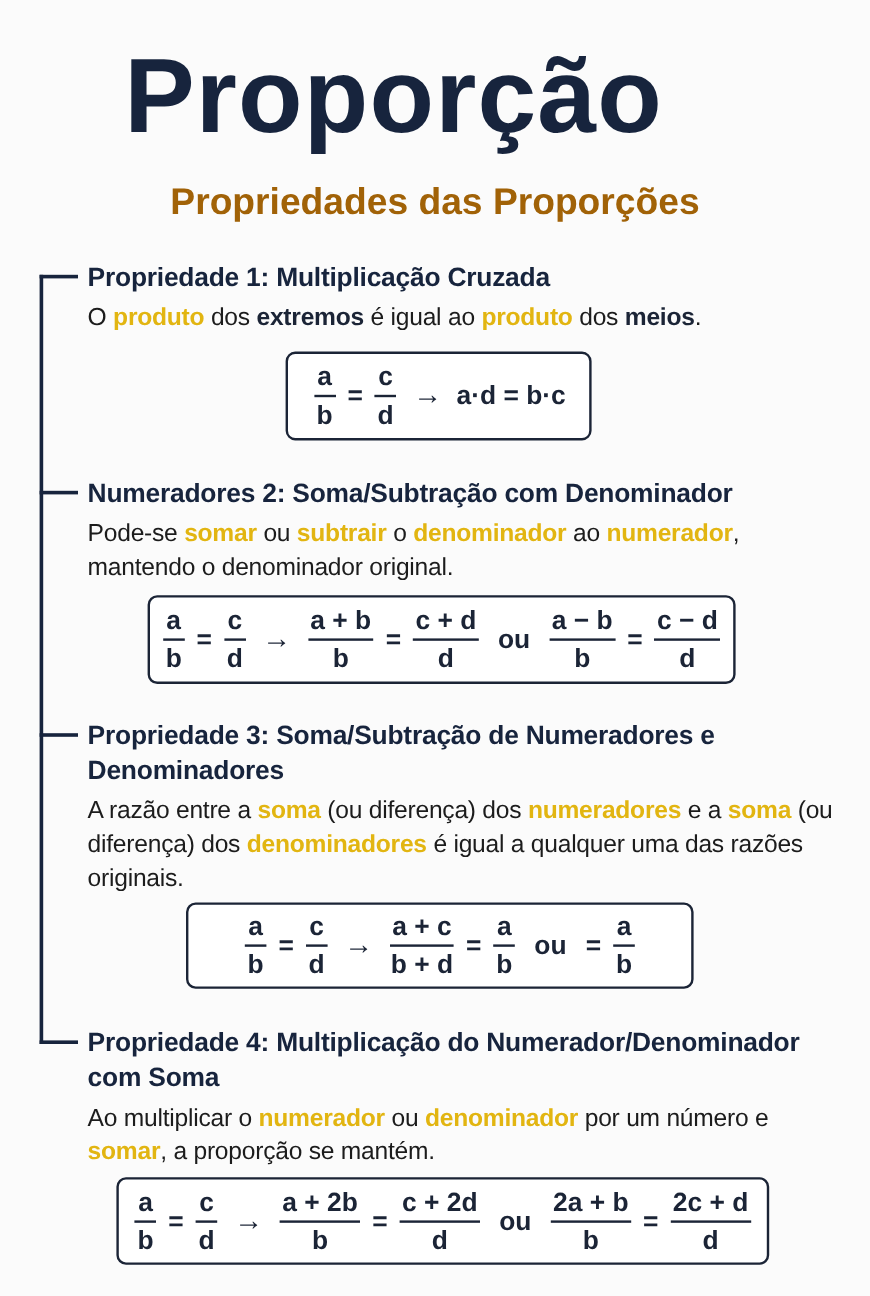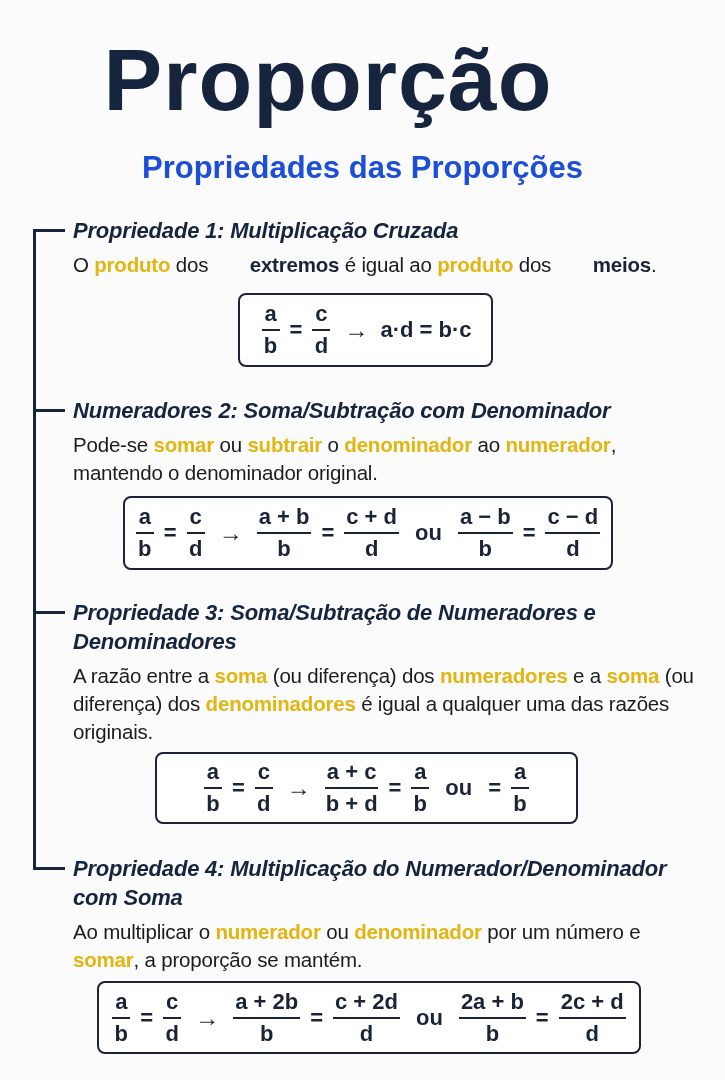--- a/index.html
+++ b/index.html
@@ -9,41 +9,40 @@
     color: #1b2436;
   }
   .page { position: relative; width: 725px; height: 1080px; }
   .title {
     position: absolute; left: 0; top: 30px; width: 656px; text-align: center;
     font-size: 88px; font-weight: bold; color: #17243d; letter-spacing: 1px;
     line-height: 100px;
   }
   .subtitle {
     position: absolute; left: 0; top: 148px; width: 725px; text-align: center;
-    font-size: 31px; font-weight: bold; color: #1d4ed8; line-height: 40px;
+    font-size: 31px; font-weight: bold; color: #a16207; line-height: 40px;
   }
   .tree-line {
     position: absolute; left: 33px; top: 229px; width: 3px; height: 641px;
     background: #17243d;
   }
   .tick {
     position: absolute; left: 33px; width: 32px; height: 3px; background: #17243d;
   }
   .prop { position: absolute; left: 73px; width: 630px; }
   .prop-title {
     font-size: 22px; font-weight: bold; color: #17243d; line-height: 29px;
     letter-spacing: -0.2px;
-    font-style: italic;
   }
   .prop-desc {
     font-size: 20.5px; color: #1c1c1c; line-height: 28px; margin-top: 6px;
     letter-spacing: -0.2px;
   }
   .hl { color: #e2b511; font-weight: bold; }
-  .bk { color: #1b2436; font-weight: bold; margin-left: 36px; }
+  .bk { color: #1b2436; font-weight: bold; }
   .formula {
     position: absolute; border: 2.5px solid #1b2436; border-radius: 8px;
     background: #ffffff; display: flex; align-items: center; justify-content: center;
     font-size: 22px; font-weight: bold; color: #1b2436; gap: 6px;
   }
   .frac { display: inline-flex; flex-direction: column; align-items: center; line-height: 26px; padding: 0 2px; }
   .frac .num { padding: 0 2px 2px; border-bottom: 2px solid #1b2436; min-width: 18px; text-align: center; }
   .frac .den { padding-top: 2px; text-align: center; }
   .op { padding: 0 2px; }
   .arrow { padding: 0 6px; font-weight: normal; font-size: 24px; }

